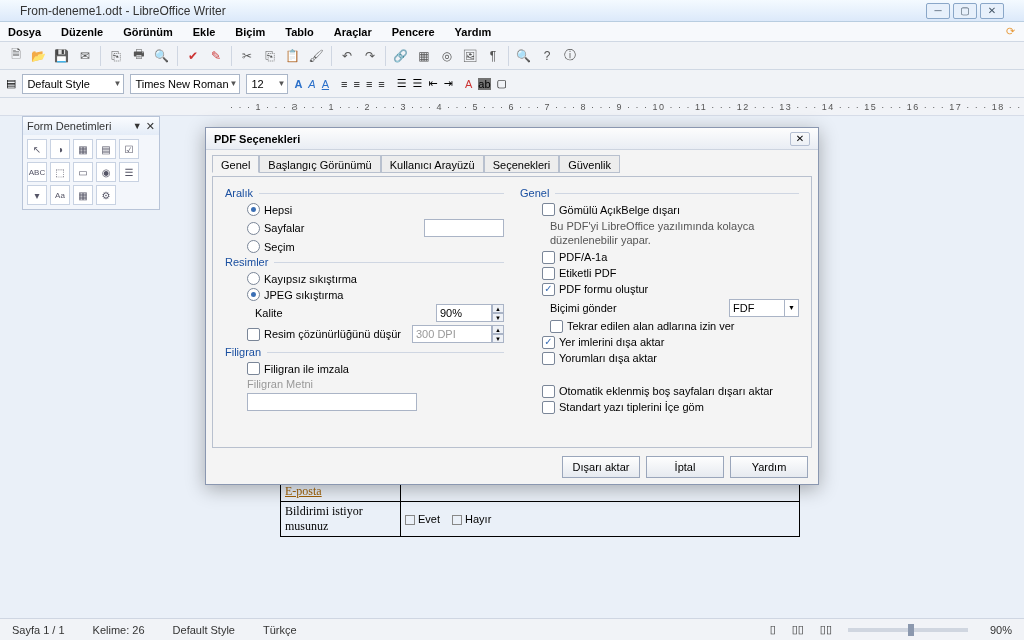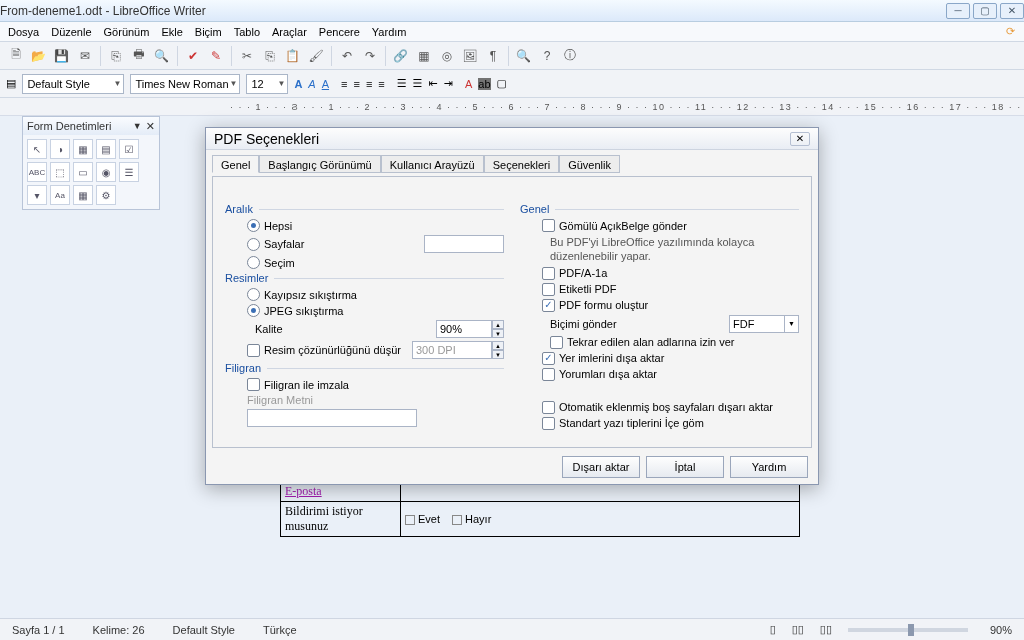--- a/index.html
+++ b/index.html
@@ -1,25 +1,25 @@
 <!DOCTYPE html>
 <html><head>
 <meta charset="utf-8">
 <style>
 * { box-sizing: border-box; margin: 0; padding: 0; font-family: "Segoe UI", Tahoma, sans-serif; font-size: 11px; }
 body { background: #eaf0f8; width: 1024px; height: 640px; overflow: hidden; position: relative; }
 
 
-.titlebar { height: 22px; background: linear-gradient(#f4faff,#dce9fa); display: flex; align-items: center; padding: 0 0; border-bottom: 1px solid #b8cde0; }
+.titlebar { height: 22px; background: linear-gradient(#f4faff,#dce9fa); display: flex; align-items: center; padding: 0 20px; border-bottom: 1px solid #b8cde0; }
 .titlebar .title { flex: 1; font-size: 12px; color: #333; }
 .titlebar .win-btn { width: 24px; height: 16px; border: 1px solid #8aa7c8; margin-left: 3px; background: #e7f0fb; border-radius: 2px; display:flex; align-items:center; justify-content:center; color:#456; font-size:10px;}
 
 
 .menubar { height: 20px; background: #f7f9fc; display: flex; align-items: center; padding: 0 4px; gap: 4px; border-bottom: 1px solid #d0d8e4; justify-content: space-between; }
-.menubar .items { display:flex; gap:4px; }
+.menubar .items { display:flex; gap:12px;font-weight:bold; }
 .menubar .mi { padding: 2px 4px; cursor: default; }
 .menubar .anchor { width: 14px; height: 14px; color: #e79a3a; }
 
 
 .toolbar { height: 28px; background: #f1f3f7; border-bottom: 1px solid #d0d8e4; display: flex; align-items: center; padding: 0 6px; gap: 3px; }
 .toolbar .btn { width: 20px; height: 20px; border: 1px solid transparent; display:inline-flex; align-items:center; justify-content:center; font-size:12px; color:#555; }
 .toolbar .sep { width:1px; height:20px; background:#cfd6e2; margin:0 2px; }
 .toolbar2 { height: 28px; background: #f1f3f7; border-bottom: 1px solid #d0d8e4; display:flex; align-items:center; padding:0 6px; gap:6px; }
 .combo { height: 20px; border: 1px solid #aab6c8; background: #fff; display:flex; align-items:center; padding:0 4px; font-size:11px; position:relative; }
 .combo .arrow { position:absolute; right:2px; font-size:8px; color:#555; }
@@ -36,26 +36,26 @@
 .formpanel .fb { width:20px; height:20px; border:1px solid #c8d2e2; background:#fff; display:flex; align-items:center; justify-content:center; font-size:10px; color:#556; }
 
 
 .doc { position:absolute; top:365px; left:240px; width:560px; }
 .doc table { border-collapse:collapse; width:520px; margin-left:40px; }
 .doc td { border:1px solid #000; padding:2px 4px; font-size:12px; font-family:"Times New Roman",serif; }
 
 
 .dialog { position:absolute; top:11px; left:205px; width:614px; height:358px; background:#f4f4f4; border:1px solid #8a97b0; box-shadow:0 4px 18px rgba(0,0,0,.3); }
 .dialog .dtitle { height:22px; background:linear-gradient(#fdfdfd,#e9edf4); display:flex; align-items:center; padding:0 8px; border-bottom:1px solid #cdd4e0; }
-.dialog .dtitle .t { flex:1; font-size:14px; }
+.dialog .dtitle .t { flex:1; font-size:11px;font-weight:bold; }
 .dialog .dtitle .x { width:20px; height:14px; border:1px solid #b5bfd2; border-radius:2px; display:flex; align-items:center; justify-content:center; font-size:10px; }
 .dialog .tabs { height:22px; display:flex; padding:4px 6px 0 6px; gap:0; }
 .dialog .tab { padding:3px 8px 2px 8px; border:1px solid #b8c0ce; background:#ededed; font-size:11px; position:relative; top:1px; }
 .dialog .tab.active { background:#f4f4f4; border-bottom:1px solid #f4f4f4; }
-.dialog .body { position:absolute; top:48px; left:6px; right:6px; bottom:36px; border:1px solid #b8c0ce; background:#f4f4f4; padding:24px 12px; display:flex; gap:16px; }
+.dialog .body { position:absolute; top:48px; left:6px; right:6px; bottom:36px; border:1px solid #b8c0ce; background:#f4f4f4; padding:8px 12px; display:flex; gap:16px; }
 .dialog .col { flex:1; }
 .grouplabel { color:#1a4fa0; font-size:11px; margin:2px 0 4px 0; display:flex; align-items:center; }
 .grouplabel::after { content:""; flex:1; border-top:1px solid #cfd6e2; margin-left:6px; }
 .row { display:flex; align-items:center; margin:3px 0 3px 22px; gap:4px; }
 .row.sub { margin-left:30px; }
 .rad, .chk { width:13px; height:13px; border:1px solid #7a8698; border-radius:50%; background:#fff; display:inline-flex; align-items:center; justify-content:center; }
 .chk { border-radius:2px; }
 .rad.on::after { content:""; width:5px; height:5px; background:#3b6fb5; border-radius:50%; }
 .chk.on::after { content:"✓"; font-size:10px; color:#3b6fb5; line-height:1; }
 .lbl { font-size:11px; cursor:default; }
@@ -191,21 +191,21 @@
       <div class="fb" style="font-size:8px">Aa</div>
       <div class="fb">▦</div>
       <div class="fb">⚙</div>
     </div>
   </div>
 
   <div class="doc">
     <table>
       <tbody>
           <tr>
-            <td style="width:120px;color:#a21caf;text-decoration:underline">E-posta</td>
+            <td style="width:120px;color:#a16207;text-decoration:underline">E-posta</td>
             <td></td>
           </tr>
       <tr>
             <td>Bildirimi istiyor musunuz</td>
           <td>
             <span style="display:inline-block;width:10px;height:10px;border:1px solid #888;margin-right:3px;vertical-align:middle"></span><span>Evet</span>
             &nbsp;&nbsp;
             <span style="display:inline-block;width:10px;height:10px;border:1px solid #888;margin-right:3px;vertical-align:middle"></span><span>Hayır</span>
           </td>
           </tr>
@@ -287,21 +287,21 @@
           </div>
         <div class="row">
             <div class="txtfield" style="width:170px;margin-left:0"></div>
           </div>
       </div>
 
       <div class="col">
         <div class="grouplabel">Genel</div>
         <div class="row">
             <span class="chk"></span>
-            <span class="lbl">Gömülü AçıkBelge gönder</span>
+            <span class="lbl">Gömülü AçıkBelge dışarı</span>
           </div>
         <div class="row sub">
             <span class="lbl" style="color:#555;line-height:1.3">Bu PDF'yi LibreOffice yazılımında kolayca düzenlenebilir yapar.</span>
           </div>
         <div class="row">
             <span class="chk"></span>
             <span class="lbl">PDF/A-1a</span>
           </div>
         <div class="row">
             <span class="chk"></span>

